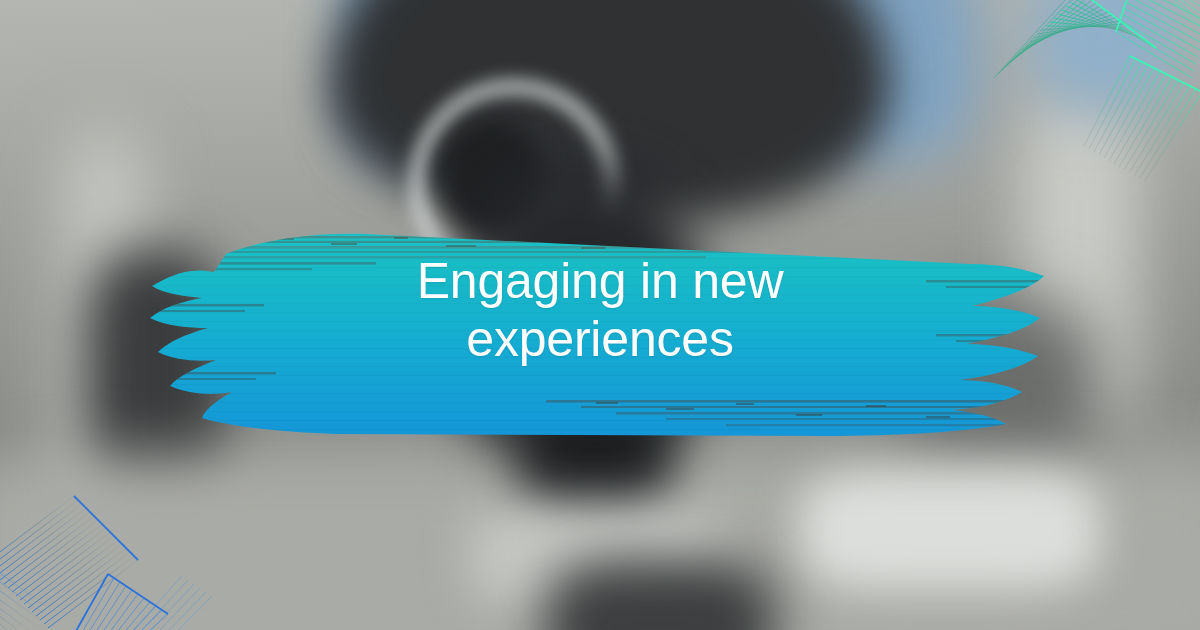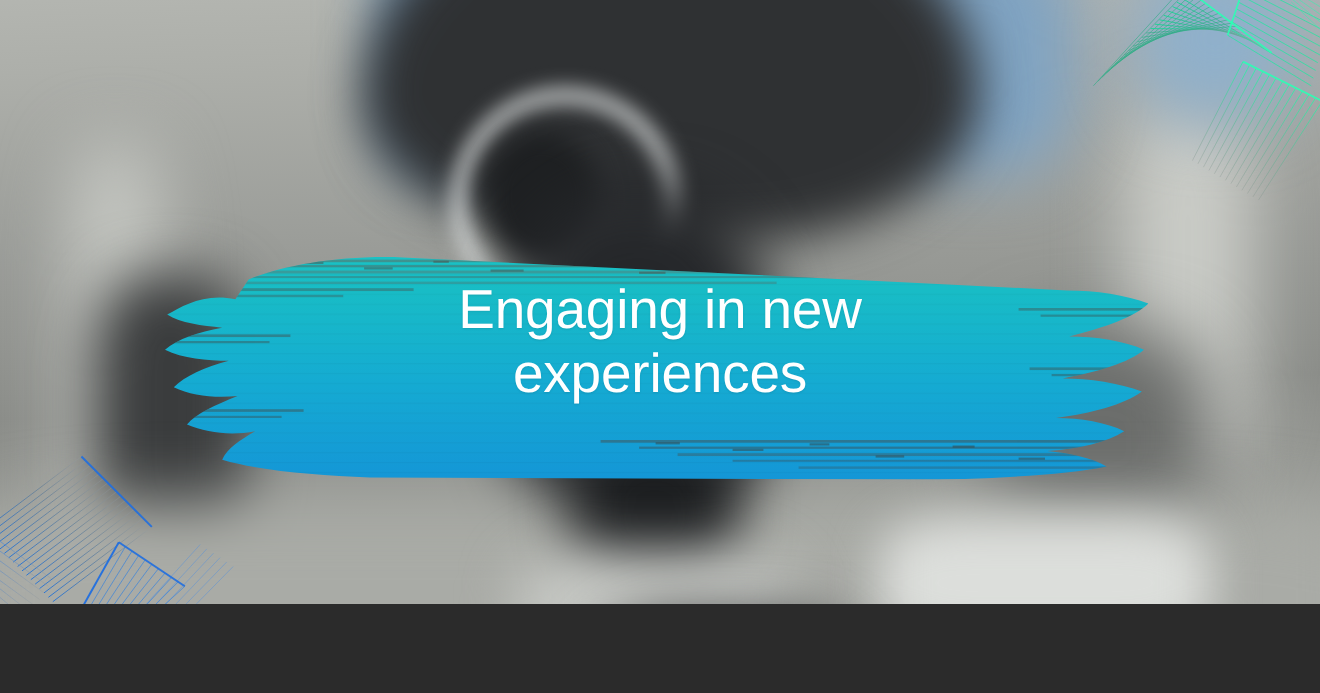--- a/index.html
+++ b/index.html
@@ -4,21 +4,21 @@
 <title>Engaging in new experiences</title>
 <style>
   html, body {
     margin: 0;
     padding: 0;
     background: #2b2b2b;
   }
   #stage {
     position: relative;
     width: 1200px;
-    height: 549px;
+    height: 630px;
     overflow: hidden;
     font-family: "Liberation Sans", "DejaVu Sans", sans-serif;
     background: #8e8f8b;
   }
 
   
   .bg-layer {
     position: absolute;
     inset: 0;
     overflow: hidden;

